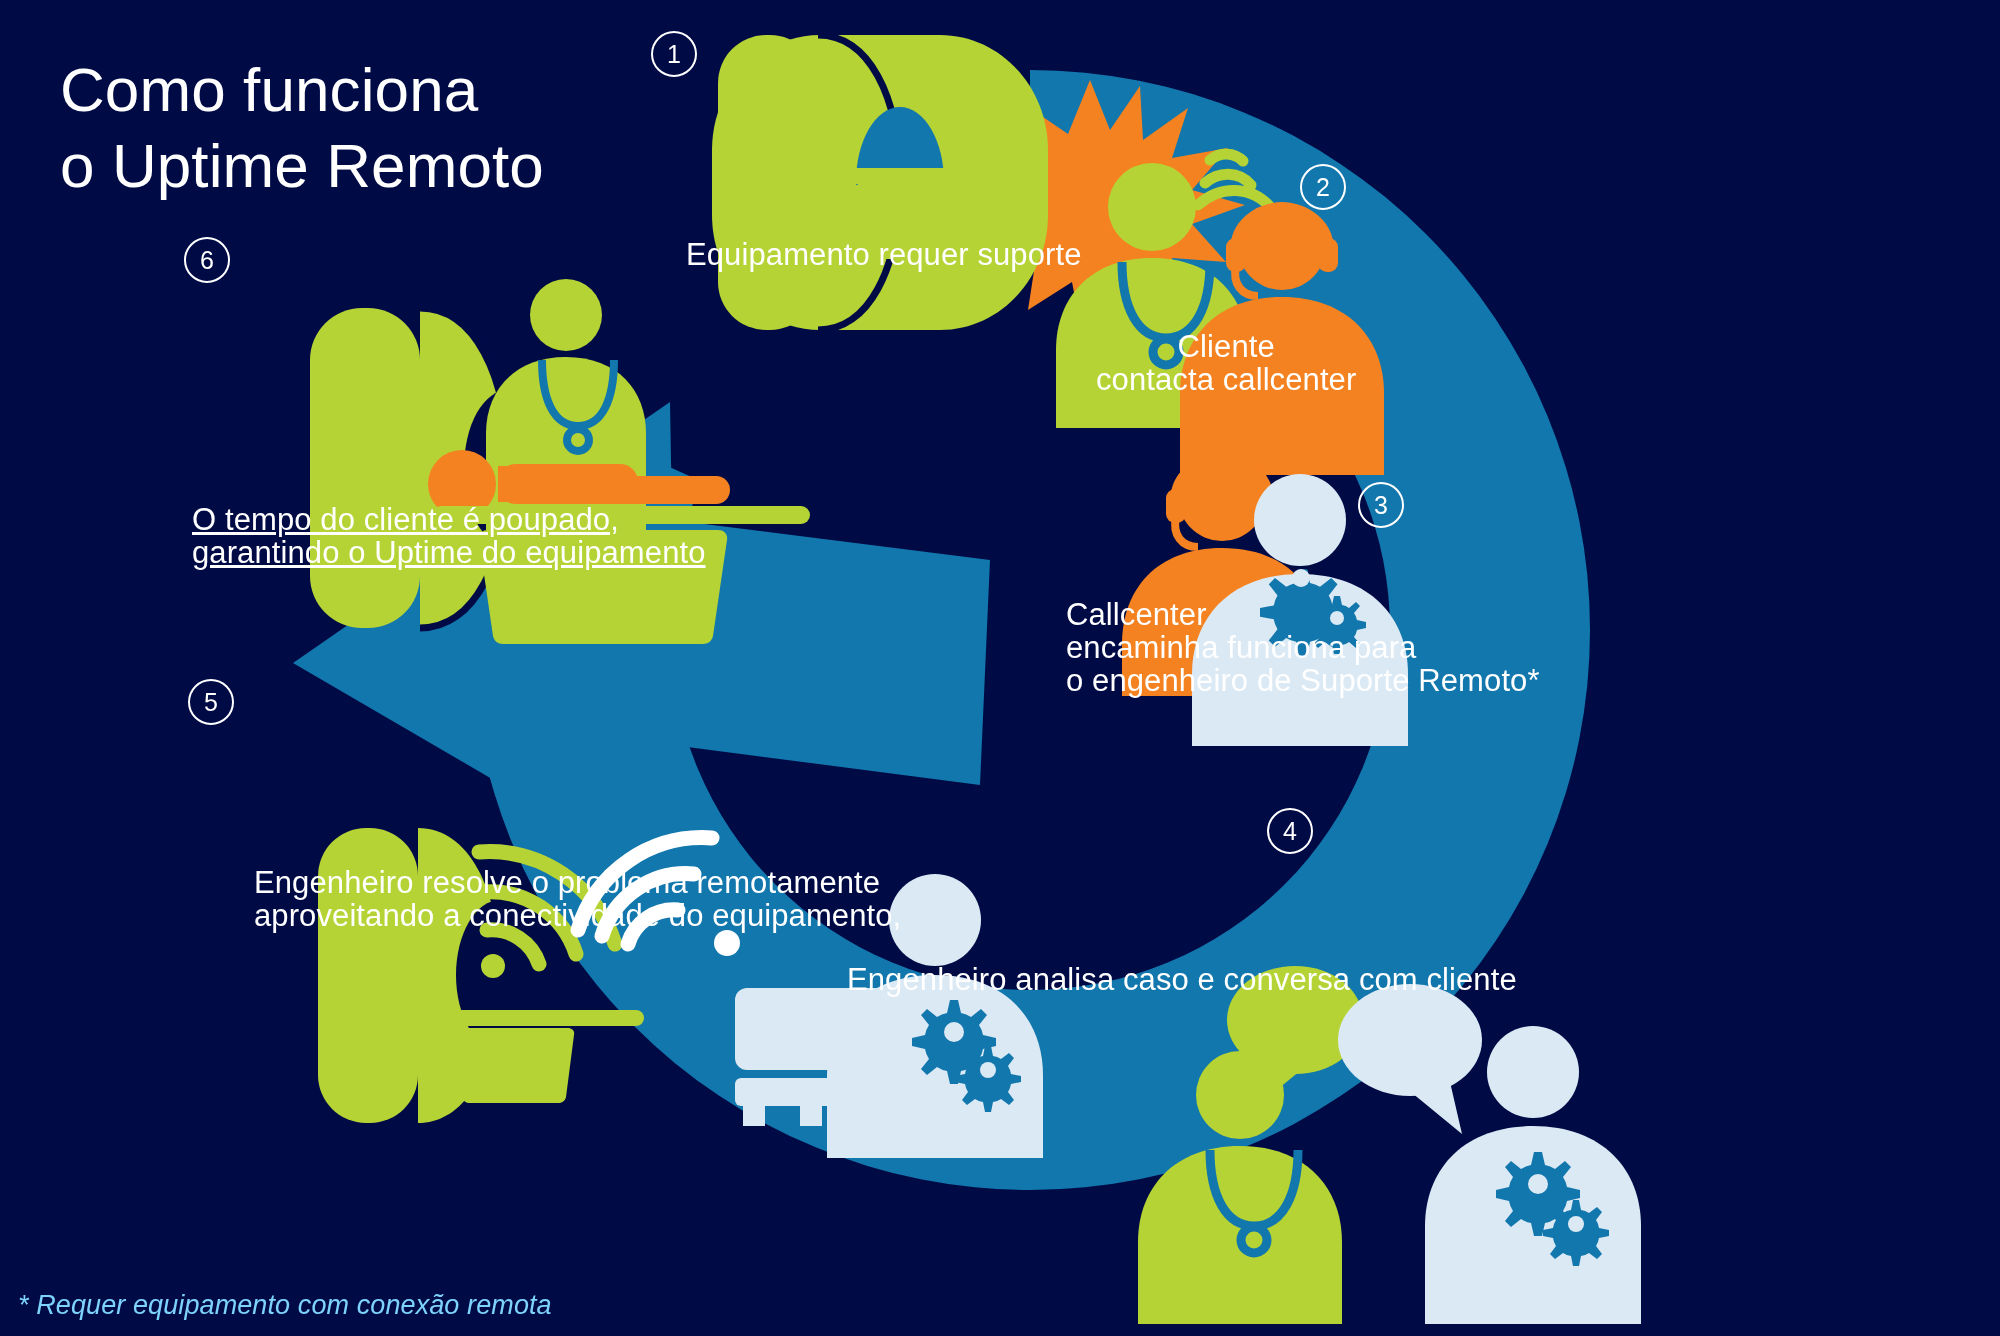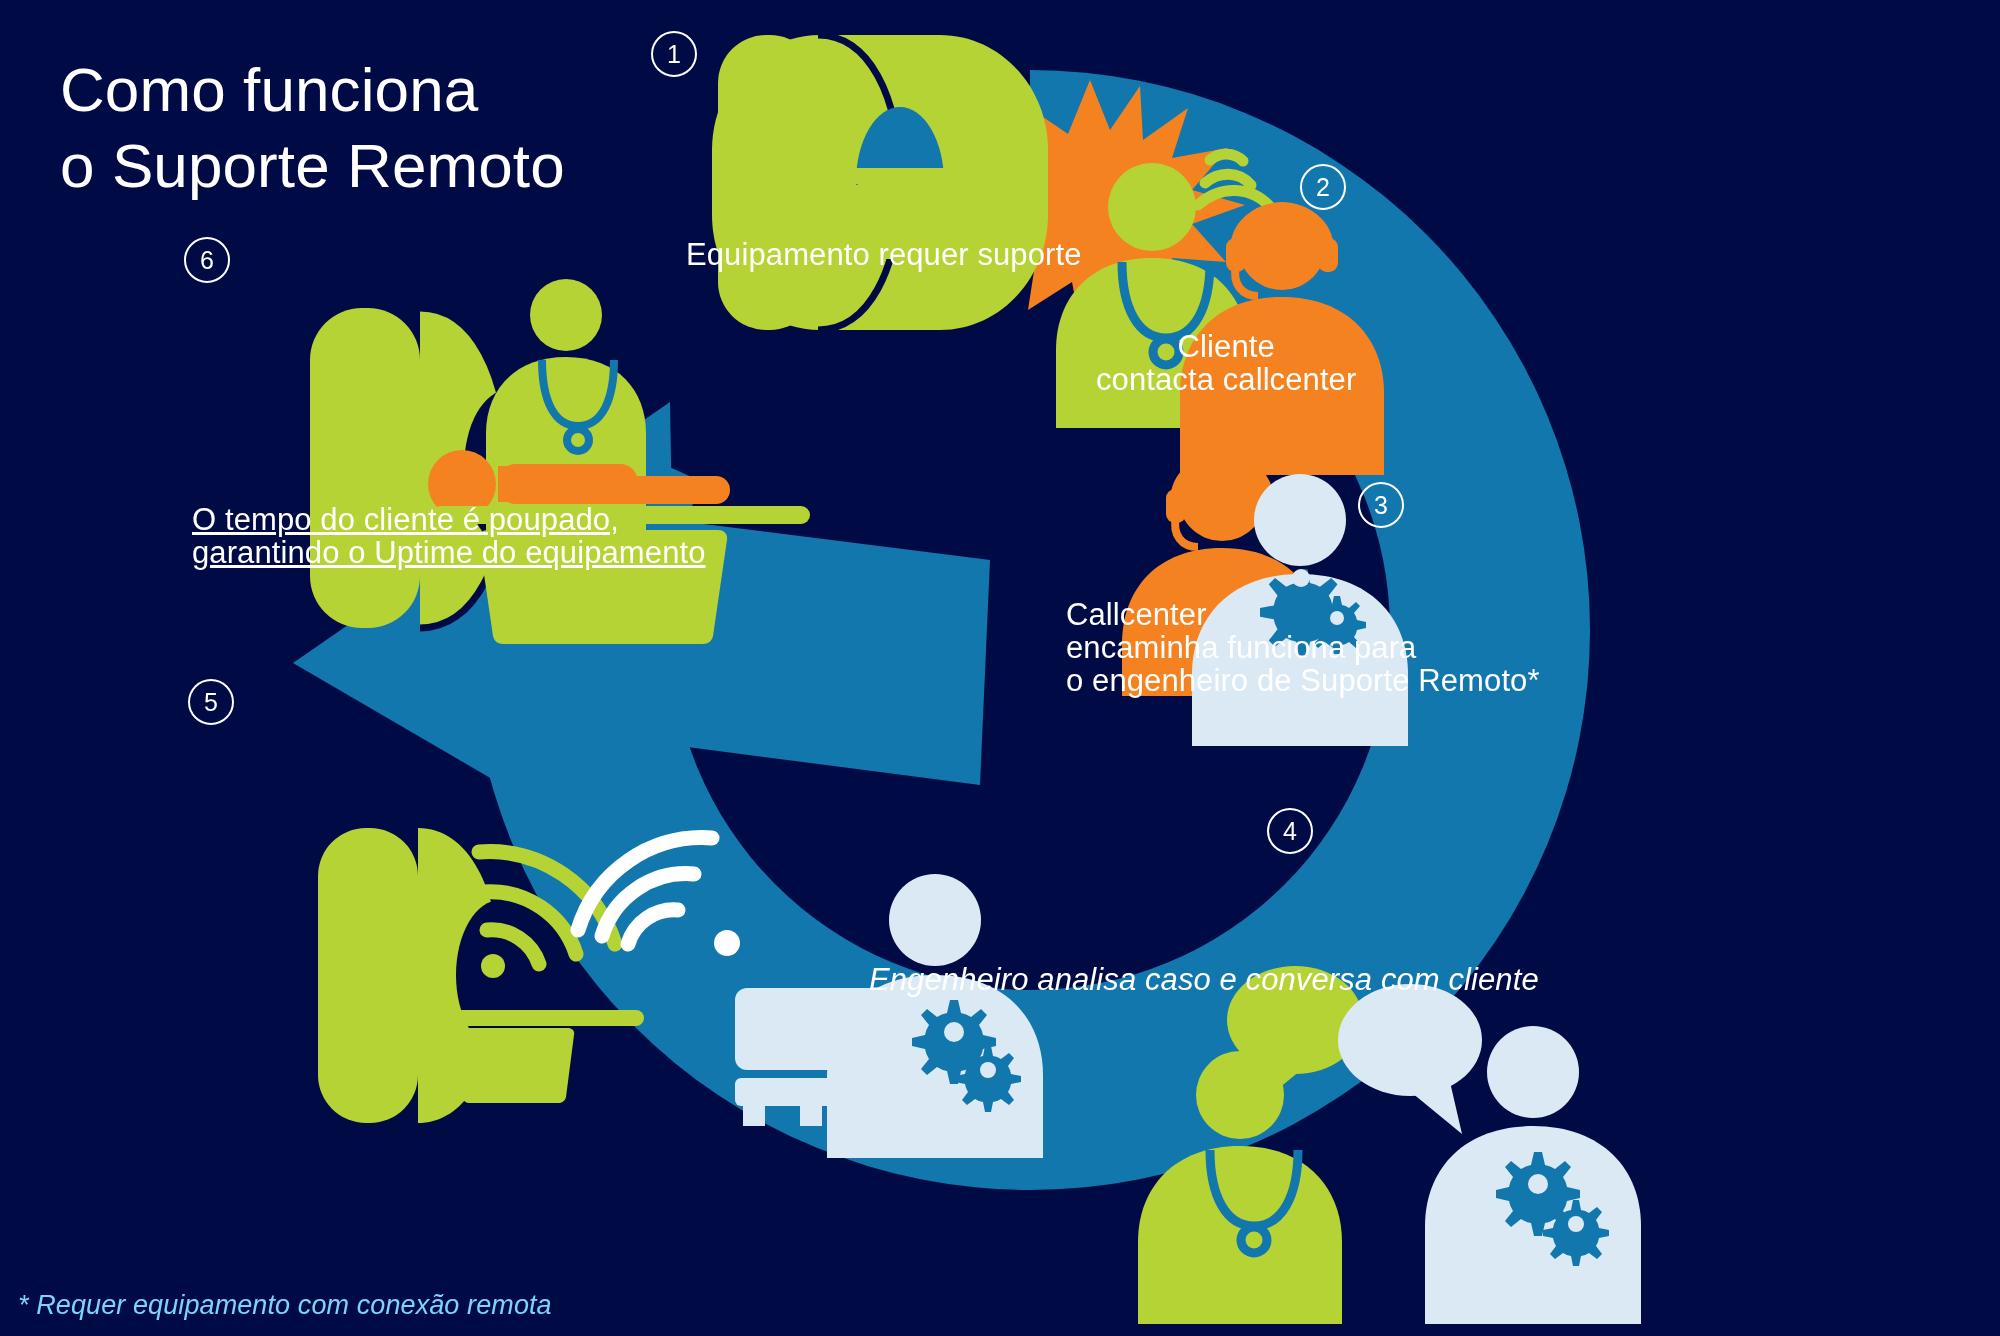--- a/index.html
+++ b/index.html
@@ -26,21 +26,21 @@
   .badge{
     position:absolute;width:46px;height:46px;border:2.5px solid #ffffff;
     border-radius:50%;color:#fff;font-size:25px;
     display:flex;align-items:center;justify-content:center;
     box-sizing:border-box;font-weight:400;
   }
   
   #cap1{left:686px;top:238px;}
   #cap2{left:1096px;top:330px;text-align:center;}
   #cap3{left:1066px;top:598px;}
-  #cap4{left:869px;top:963px;font-style:italic;}
+  #cap4{left:847px;top:963px;}
   #cap5{left:254px;top:866px;}
   #cap6{left:192px;top:503px;text-decoration:underline;}
 
   #b1{left:651px;top:31px;}
   #b2{left:1300px;top:164px;}
   #b3{left:1358px;top:482px;}
   #b4{left:1267px;top:808px;}
   #b5{left:188px;top:679px;}
   #b6{left:184px;top:237px;}
 </style>
@@ -216,34 +216,36 @@
     <g>
       <circle cx="462" cy="484" r="34" fill="#f58220"></circle>
       <path fill="#f58220" d="M498 466 h112 c16 0 28 10 28 22 v14 h-140 z"></path>
       <rect x="498" y="464" width="140" height="40" rx="18" fill="#f58220"></rect>
       <rect x="600" y="476" width="130" height="28" rx="14" fill="#f58220"></rect>
       <rect x="432" y="506" width="378" height="18" rx="9" fill="#b5d334"></rect>
     </g>
   </svg>
 
   <div class="txt title">Como funciona
-o Suporte Remoto</div>
+o Uptime Remoto</div>
 
   <div class="badge" id="b1">1</div>
   <div class="badge" id="b2">2</div>
   <div class="badge" id="b3">3</div>
   <div class="badge" id="b4">4</div>
   <div class="badge" id="b5">5</div>
   <div class="badge" id="b6">6</div>
 
   <div class="txt cap" id="cap1">Equipamento requer suporte</div>
   <div class="txt cap" id="cap2">Cliente
 contacta callcenter</div>
   <div class="txt cap" id="cap3">Callcenter
 encaminha funciona para
 o engenheiro de Suporte Remoto*</div>
   <div class="txt cap" id="cap4">Engenheiro analisa caso e conversa com cliente</div>
+  <div class="txt cap" id="cap5">Engenheiro resolve o problema remotamente
+aproveitando a conectividade do equipamento,</div>
   <div class="txt cap" id="cap6">O tempo do cliente é poupado,
 garantindo o Uptime do equipamento</div>
 
   <div class="txt footnote">* Requer  equipamento com conexão remota</div>
 
 </div>
 
 </body></html>

